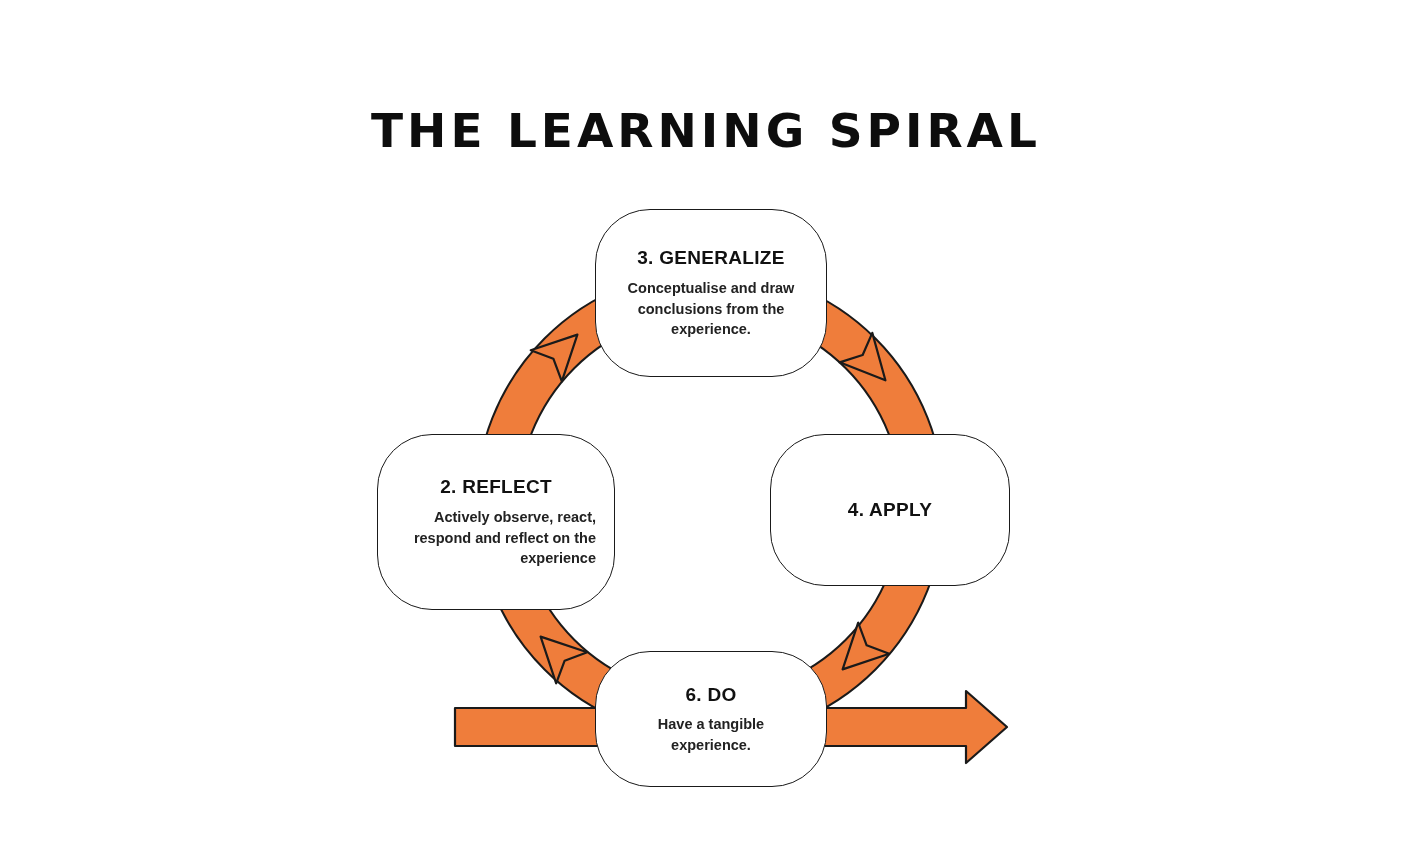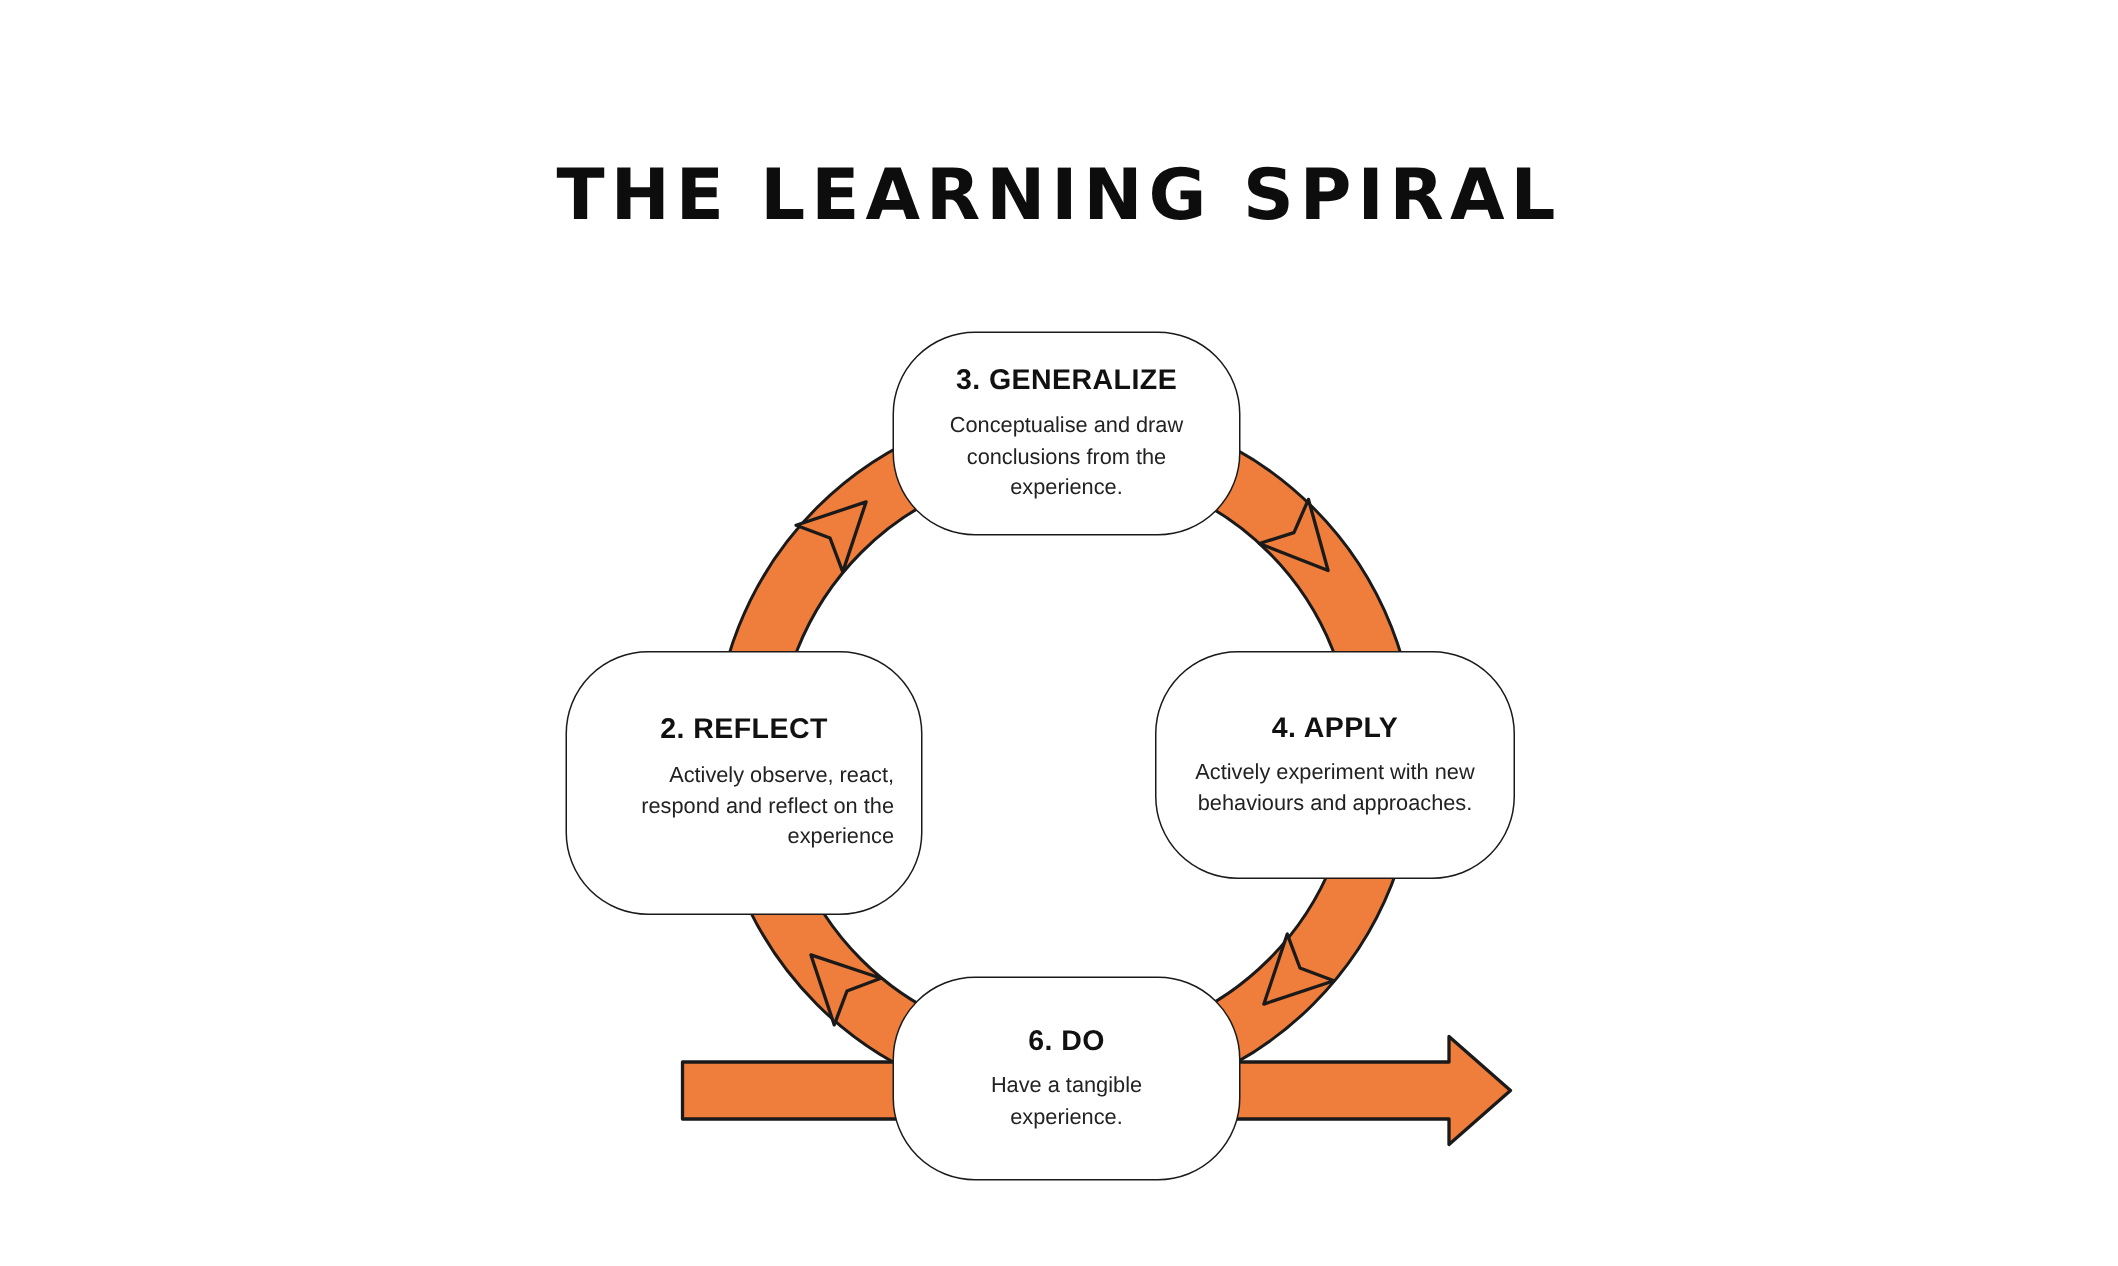--- a/index.html
+++ b/index.html
@@ -69,22 +69,23 @@
     font-weight: 700;
     color: #111111;
     letter-spacing: 0.3px;
     line-height: 1.25;
   }
   .node-desc {
     font-size: 14.5px;
     color: #222222;
     line-height: 1.42;
     margin-top: 8px;
+    font-weight: bold;
   }
-  .node-top    { left: 595px; top: 192px; width: 232px; height: 136px; }
+  .node-top    { left: 595px; top: 180px; width: 232px; height: 168px; }
   .node-left   { left: 377px; top: 405px; width: 238px; height: 176px; text-align: right; }
   .node-right  { left: 770px; top: 405px; width: 240px; height: 152px; }
   .node-bottom { left: 595px; top: 622px; width: 232px; height: 136px; }
   .node-bottom .node-desc { max-width: 160px; }
   .node-top .node-desc,
   .node-left .node-desc,
   .node-right .node-desc { max-width: 205px; }
 </style>
 </head>
 <body>
@@ -111,21 +112,20 @@
     <div class="node-desc">Conceptualise and draw conclusions from the experience.</div>
   </div>
 
   <div class="node node-left">
     <div class="node-title">2. REFLECT</div>
     <div class="node-desc">Actively observe, react, respond and reflect on the experience</div>
   </div>
 
   <div class="node node-right">
     <div class="node-title">4. APPLY</div>
-    <div class="node-desc">Actively experiment with new behaviours and approaches.</div>
   </div>
 
   <div class="node node-bottom">
     <div class="node-title">6. DO</div>
     <div class="node-desc">Have a tangible experience.</div>
   </div>
 
 </div>
 
 </body></html>

